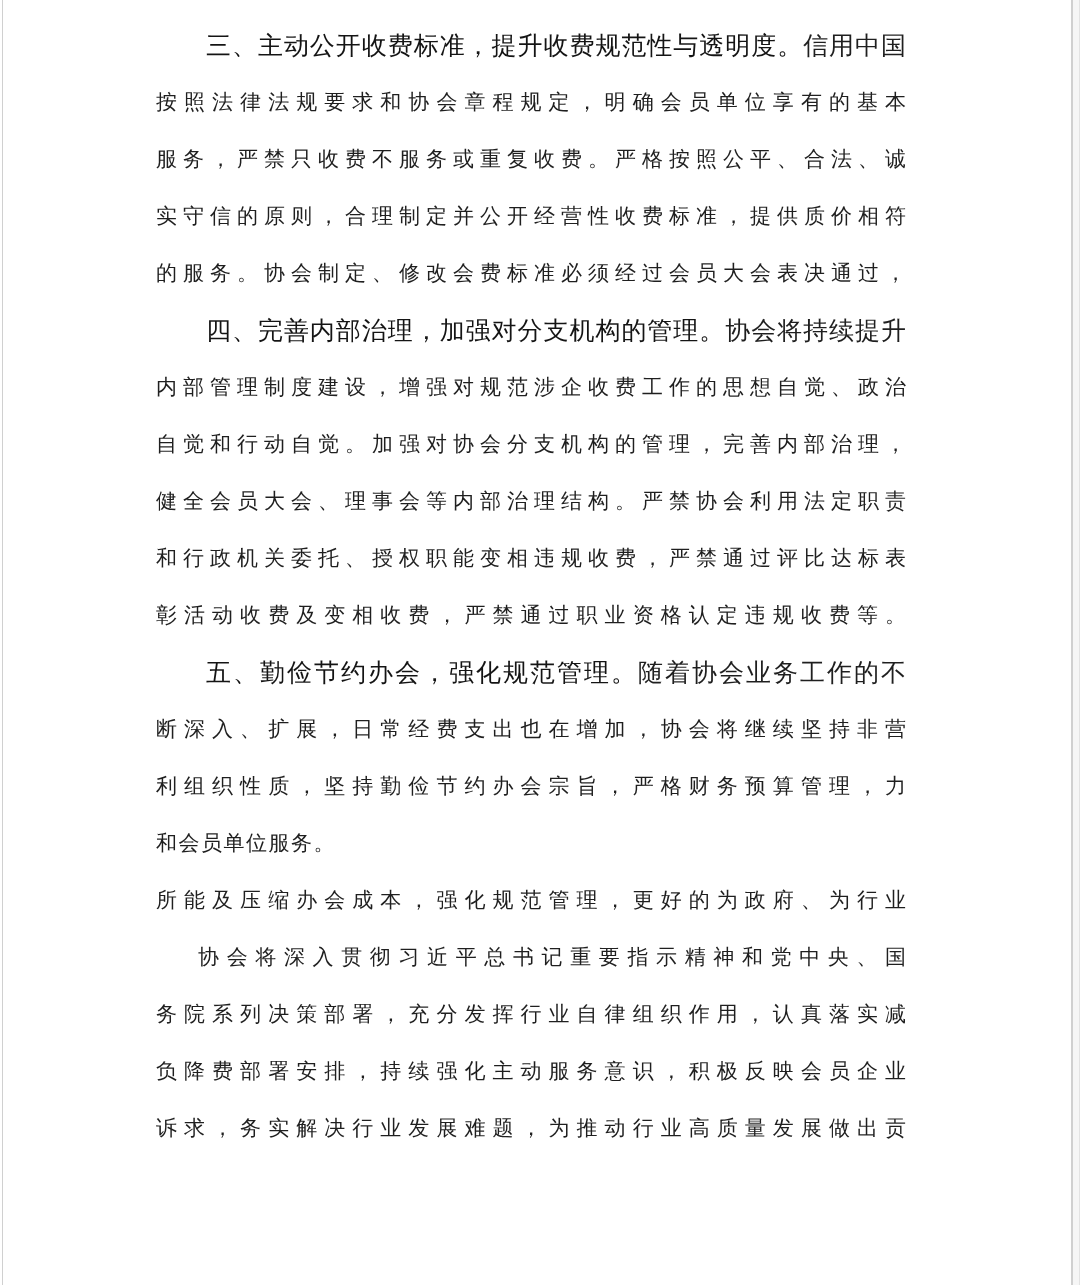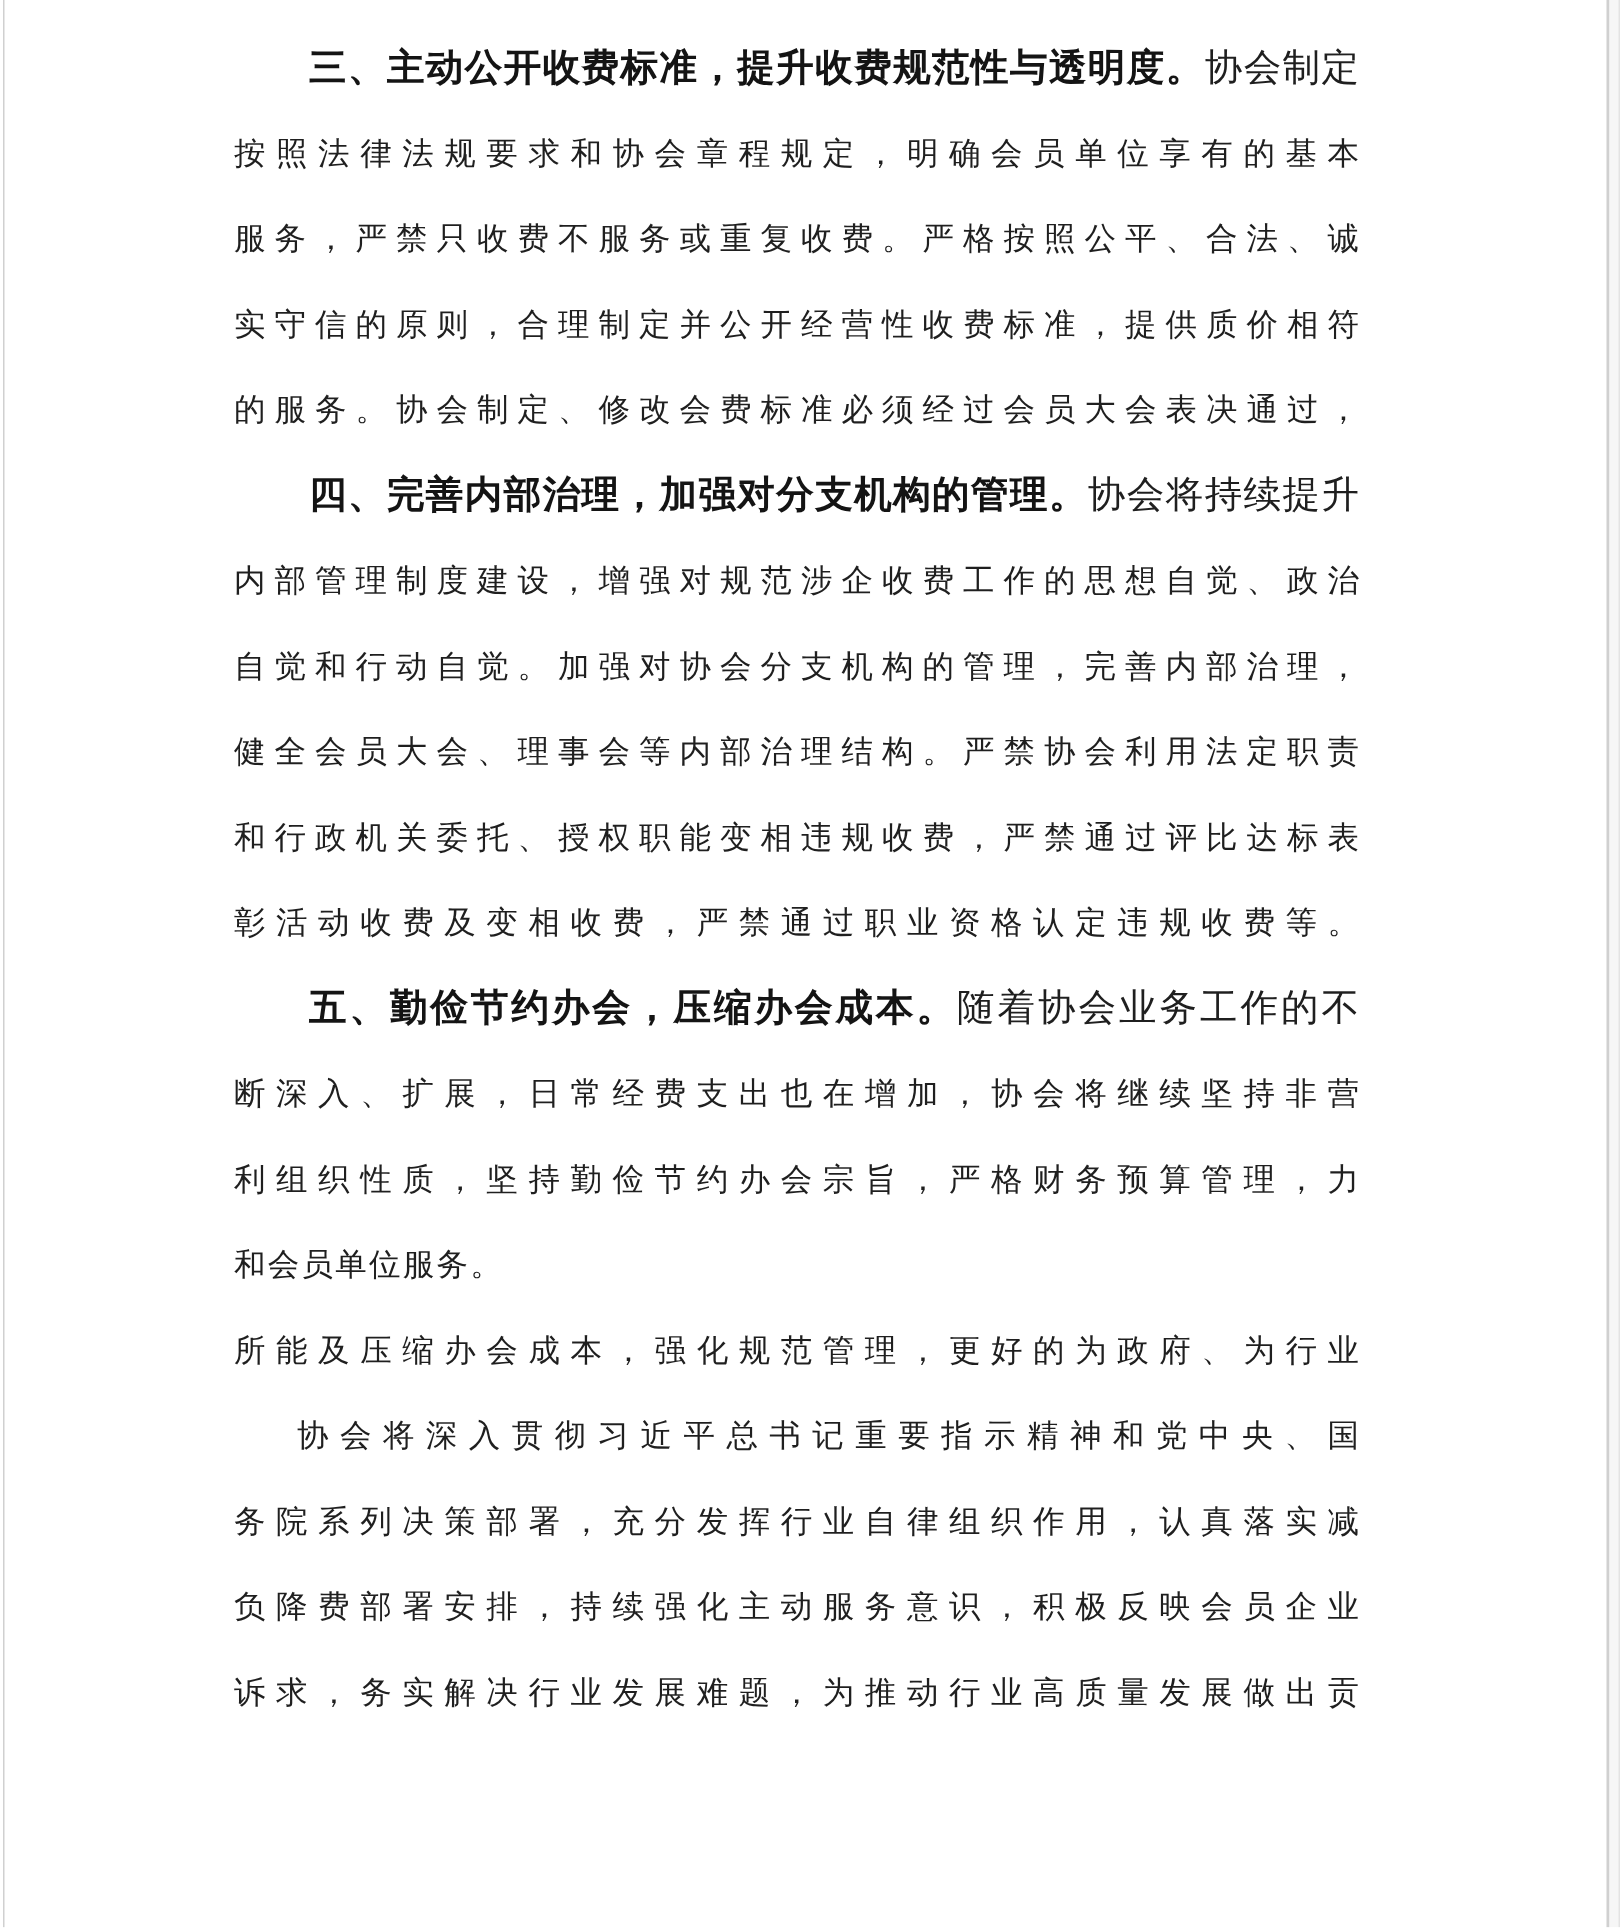--- a/index.html
+++ b/index.html
@@ -53,49 +53,49 @@
     overflow: hidden;
   }
   .ln.indent { text-indent: 2em; }
   .ln.tight  { font-size: 25px; }
   .ln.left   {
     text-align: left;
     text-align-last: left;
     letter-spacing: 1.5px;
   }
   .bold {
-    font-weight: 700;
+    font-weight: 400;
     font-family: "Liberation Sans", "DejaVu Sans", sans-serif;
     color: #141414;
   }
 </style>
 </head>
 <body>
 
 <div class="page">
   <div class="edge-left"></div>
   <div class="edge-right"></div>
   <div class="edge-right-strip"></div>
 
   <div class="doc">
 
-    <div class="ln indent tight"><span class="bold">三、主动公开收费标准，提升收费规范性与透明度。</span><span>协会制定</span></div>
+    <div class="ln indent tight"><span class="bold">三、主动公开收费标准，提升收费规范性与透明度。</span><span>信用中国</span></div>
     <div class="ln">按照法律法规要求和协会章程规定，明确会员单位享有的基本</div>
     <div class="ln">服务，严禁只收费不服务或重复收费。严格按照公平、合法、诚</div>
     <div class="ln">实守信的原则，合理制定并公开经营性收费标准，提供质价相符</div>
     <div class="ln">的服务。协会制定、修改会费标准必须经过会员大会表决通过，</div>
 
     <div class="ln indent tight"><span class="bold">四、完善内部治理，加强对分支机构的管理。</span><span>协会将持续提升</span></div>
     <div class="ln">内部管理制度建设，增强对规范涉企收费工作的思想自觉、政治</div>
     <div class="ln">自觉和行动自觉。加强对协会分支机构的管理，完善内部治理，</div>
     <div class="ln">健全会员大会、理事会等内部治理结构。严禁协会利用法定职责</div>
     <div class="ln">和行政机关委托、授权职能变相违规收费，严禁通过评比达标表</div>
     <div class="ln">彰活动收费及变相收费，严禁通过职业资格认定违规收费等。</div>
 
-    <div class="ln indent tight"><span class="bold">五、勤俭节约办会，压缩办会成本。</span><span>随着协会业务工作的不</span></div>
+    <div class="ln indent tight"><span class="bold">五、勤俭节约办会，强化规范管理。</span><span>随着协会业务工作的不</span></div>
     <div class="ln">断深入、扩展，日常经费支出也在增加，协会将继续坚持非营</div>
     <div class="ln">利组织性质，坚持勤俭节约办会宗旨，严格财务预算管理，力</div>
     <div class="ln left">和会员单位服务。</div>
     <div class="ln">所能及压缩办会成本，强化规范管理，更好的为政府、为行业</div>
 
     <div class="ln indent">协会将深入贯彻习近平总书记重要指示精神和党中央、国</div>
     <div class="ln">务院系列决策部署，充分发挥行业自律组织作用，认真落实减</div>
     <div class="ln">负降费部署安排，持续强化主动服务意识，积极反映会员企业</div>
     <div class="ln">诉求，务实解决行业发展难题，为推动行业高质量发展做出贡</div>
 

